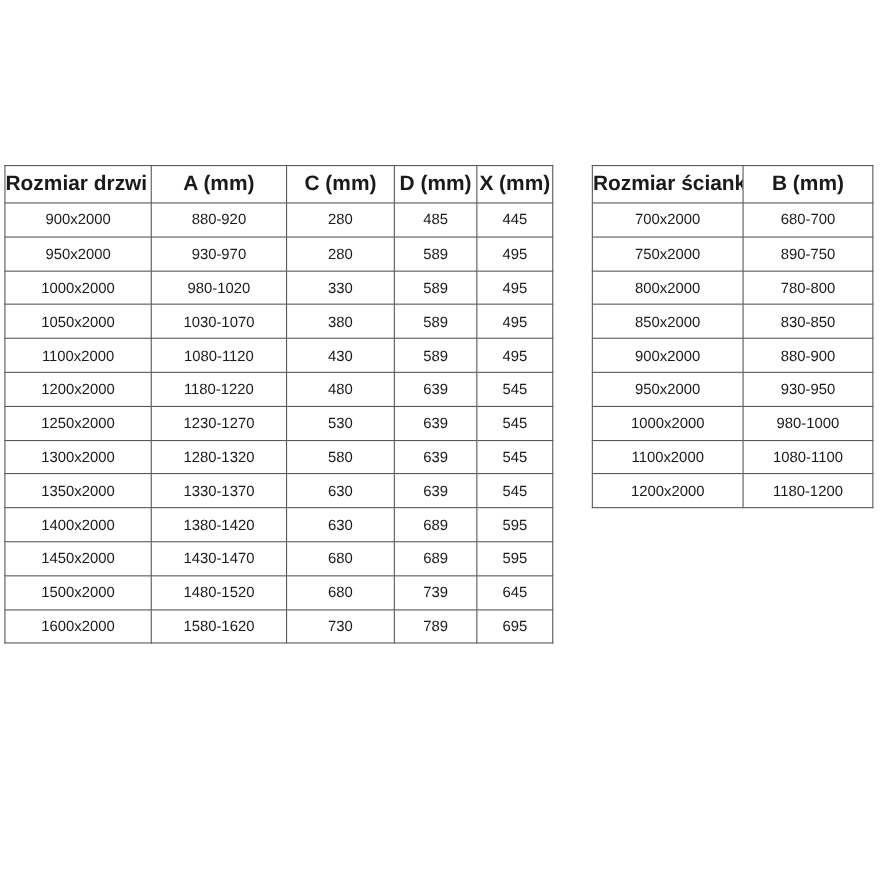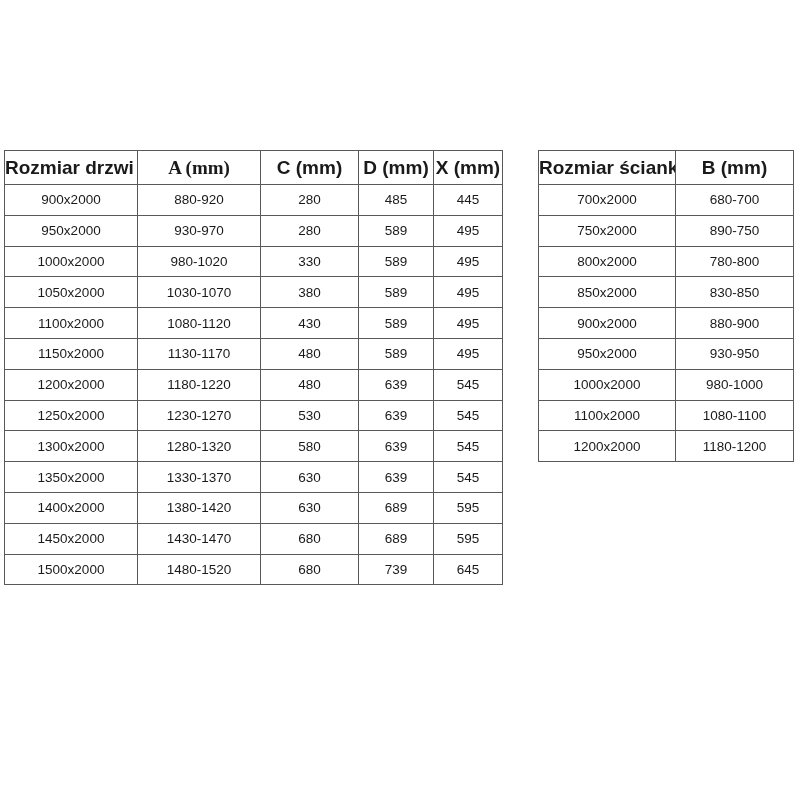--- a/index.html
+++ b/index.html
@@ -34,21 +34,21 @@
     font-size: 19px;
     height: 34px;
   }
   td {
     font-weight: normal;
     font-size: 13.5px;
     height: 30.8px;
   }
   .door-table { left: 4px; top: 150px; width: 475px; }
   .door-table th:nth-child(1) { width: 133px; }
-  .door-table th:nth-child(2) { width: 123px; font-family: Liberation Serif, serif; }
+  .door-table th:nth-child(2) { width: 123px; }
   .door-table th:nth-child(3) { width: 98px; }
   .door-table th:nth-child(4) { width: 75px; }
   .door-table th:nth-child(5) { width: 69px; margin-left: 26px; }
   .wall-table { left: 538px; top: 150px; width: 255px; }
   .wall-table th:nth-child(1) { width: 137px; }
   .wall-table th:nth-child(2) { width: 118px; }
 </style>
 </head>
 <body>
 
@@ -94,27 +94,20 @@
           <td>495</td>
         </tr>
         <tr>
           <td>1100x2000</td>
           <td>1080-1120</td>
           <td>430</td>
           <td>589</td>
           <td>495</td>
         </tr>
         <tr>
-          <td>1150x2000</td>
-          <td>1130-1170</td>
-          <td>480</td>
-          <td>589</td>
-          <td>495</td>
-        </tr>
-        <tr>
           <td>1200x2000</td>
           <td>1180-1220</td>
           <td>480</td>
           <td>639</td>
           <td>545</td>
         </tr>
         <tr>
           <td>1250x2000</td>
           <td>1230-1270</td>
           <td>530</td>
@@ -149,20 +142,27 @@
           <td>689</td>
           <td>595</td>
         </tr>
         <tr>
           <td>1500x2000</td>
           <td>1480-1520</td>
           <td>680</td>
           <td>739</td>
           <td>645</td>
         </tr>
+        <tr>
+          <td>1600x2000</td>
+          <td>1580-1620</td>
+          <td>730</td>
+          <td>789</td>
+          <td>695</td>
+        </tr>
       </tbody>
   </table>
 
   <table class="wall-table">
     <thead>
       <tr>
           <th>Rozmiar ścianki (mm)</th>
           <th>B (mm)</th>
         </tr>
     </thead>

